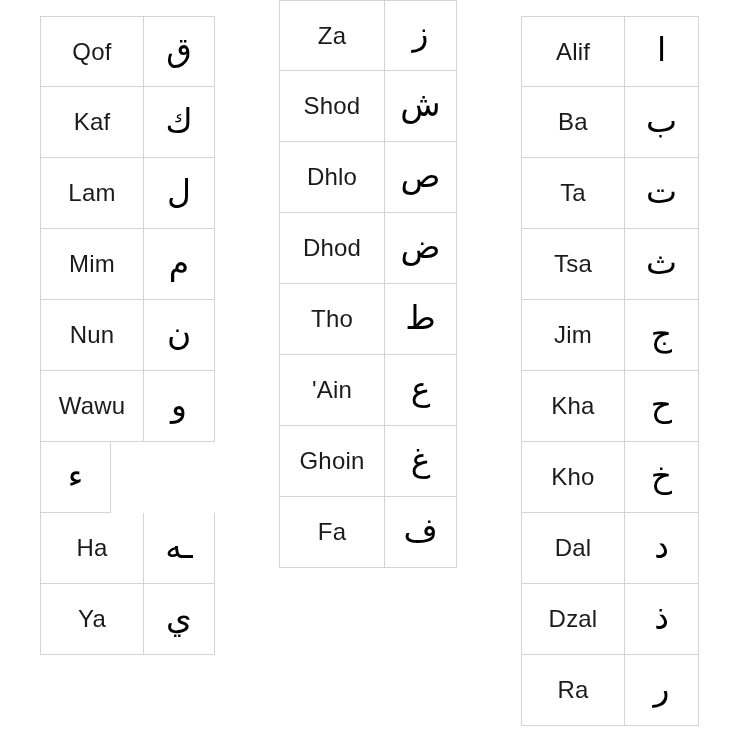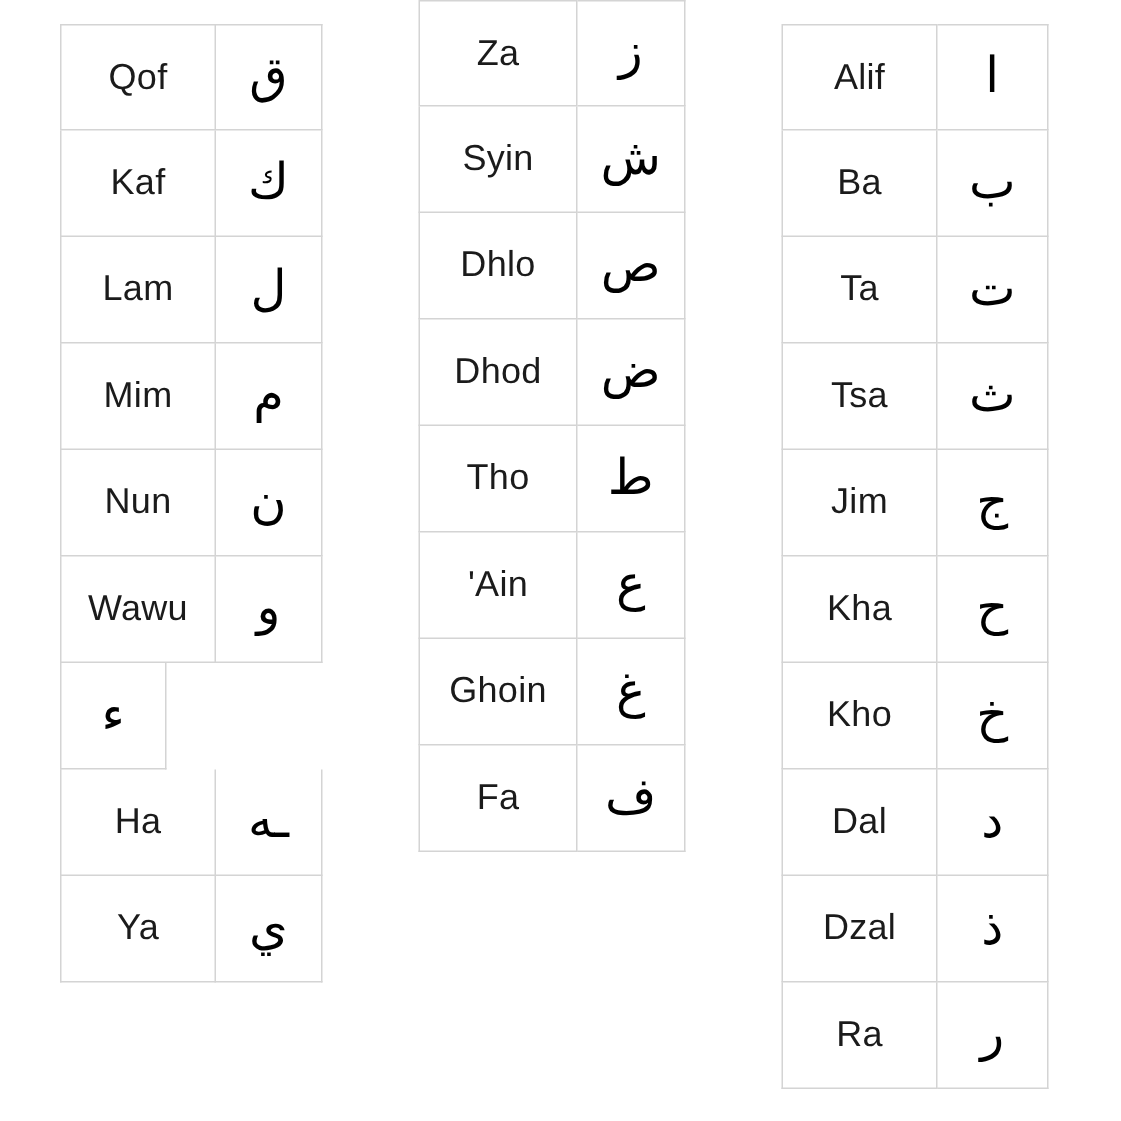--- a/index.html
+++ b/index.html
@@ -111,21 +111,21 @@
       <div class="cell cell-glyph">ي</div>
     </div>
   </div>
 
   <div class="col col-2">
     <div class="row">
       <div class="cell cell-name">Za</div>
       <div class="cell cell-glyph">ز</div>
     </div>
     <div class="row">
-      <div class="cell cell-name">Syin</div>
+      <div class="cell cell-name">Shod</div>
       <div class="cell cell-glyph">ش</div>
     </div>
     <div class="row">
       <div class="cell cell-name">Dhlo</div>
       <div class="cell cell-glyph">ص</div>
     </div>
     <div class="row">
       <div class="cell cell-name">Dhod</div>
       <div class="cell cell-glyph">ض</div>
     </div>

